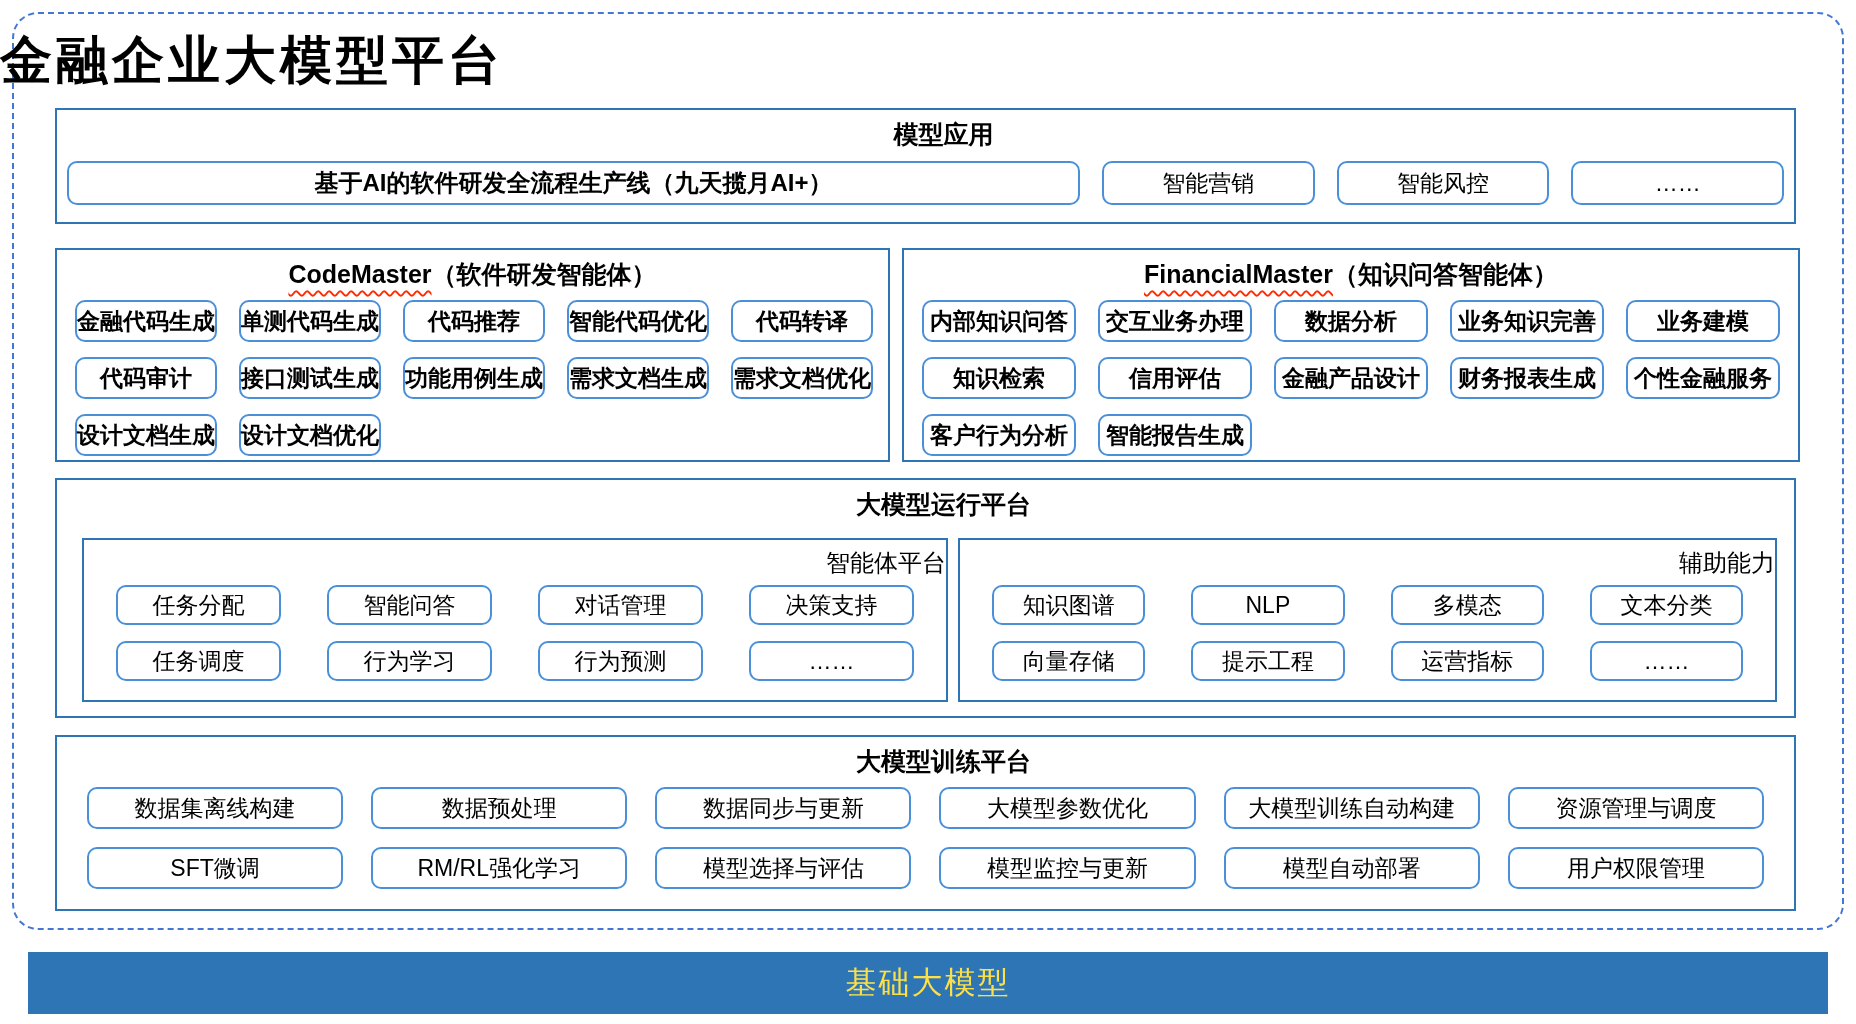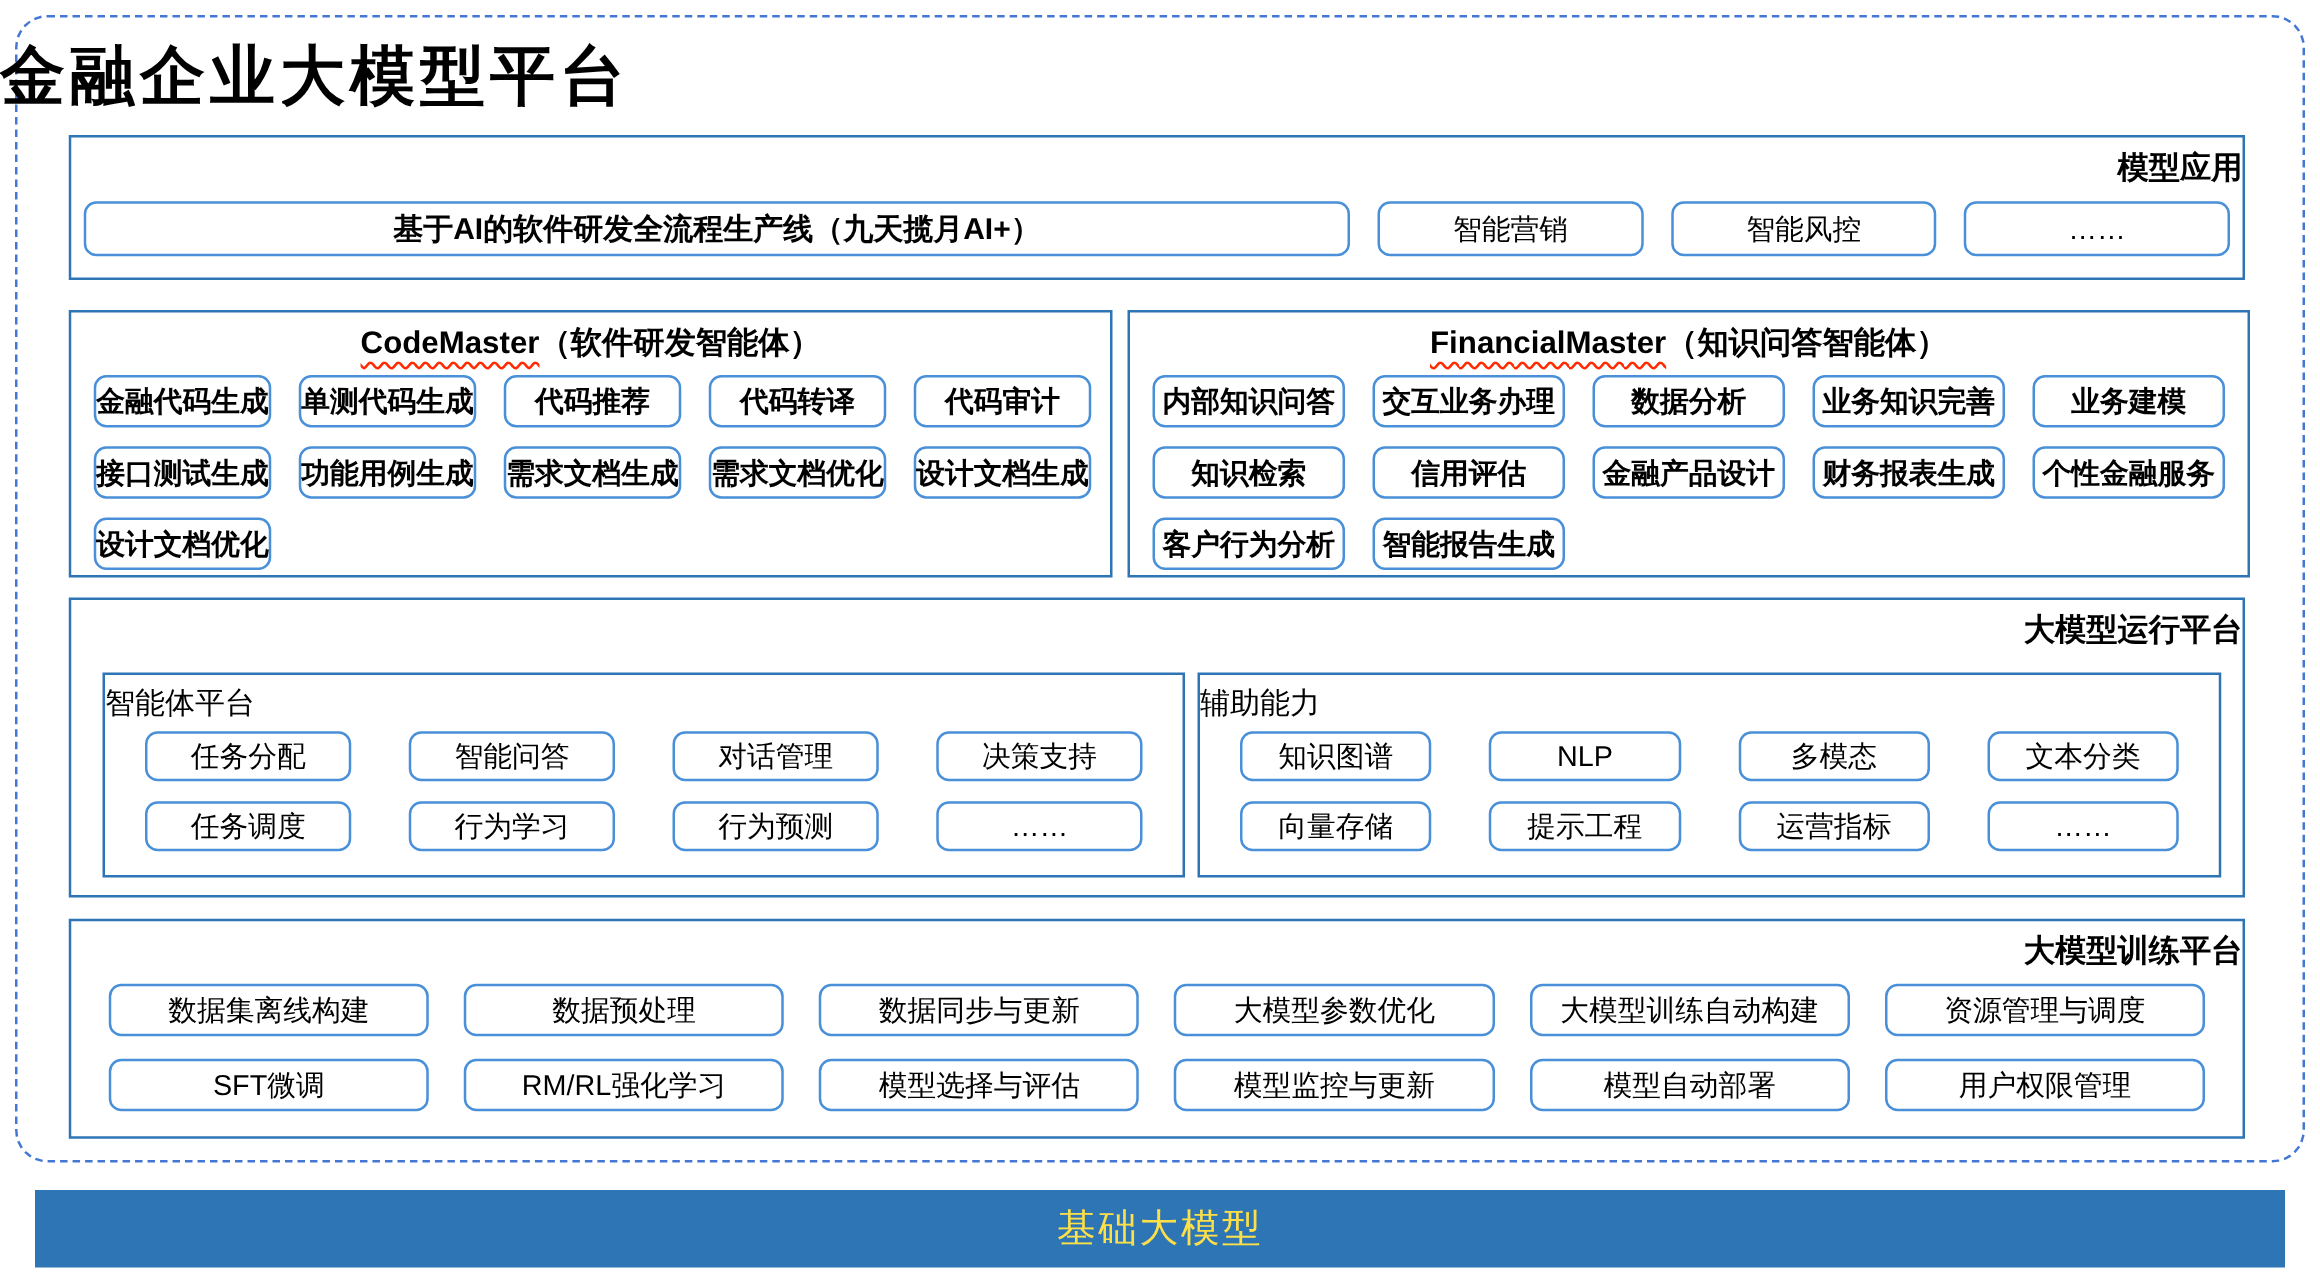--- a/index.html
+++ b/index.html
@@ -17,21 +17,21 @@
     position:absolute;left:0;top:26px;width:100%;text-align:left;
     font-family:"DejaVu Serif","Liberation Serif",serif;
     font-size:52px;font-weight:bold;letter-spacing:4px;
   }
   
   .section{
     position:absolute;left:55px;width:1741px;box-sizing:border-box;
     border:2px solid #2e75b6;background:#fff;
   }
   .section-header{
-    text-align:right;font-weight:bold;font-size:25px;margin-top:9px;line-height:30px;margin-left:36px;
+    text-align:center;font-weight:bold;font-size:25px;margin-top:9px;line-height:30px;margin-left:36px;
   }
   .panel-header{
     text-align:center;font-weight:bold;font-size:25px;line-height:36px;margin-top:6px;
     white-space:nowrap;
   }
   .panel-header .en{
     text-decoration-line:underline;text-decoration-style:wavy;
     text-decoration-color:#ff2a00;text-decoration-thickness:2px;
     text-underline-offset:7px;
   }
@@ -58,21 +58,21 @@
   }
   .agent-grid .item{font-weight:600;}
   
   #sec-run{top:478px;height:240px;}
   .sub-panel{
     position:absolute;top:58px;height:164px;box-sizing:border-box;
     border:2px solid #2e75b6;background:#fff;
   }
   #sub-agent{left:25px;width:866px;}
   #sub-aux{left:901px;width:819px;}
-  .sub-title{text-align:left;font-size:24px;line-height:28px;margin-top:9px;font-weight:400;}
+  .sub-title{text-align:right;font-size:24px;line-height:28px;margin-top:9px;font-weight:400;}
   .sub-grid{
     display:grid;grid-template-columns:repeat(4,1fr);
     grid-auto-rows:40px;gap:16px 46px;padding:8px 32px 0 32px;
   }
   
   #sec-train{top:735px;height:176px;}
   .train-grid{
     display:grid;grid-template-columns:repeat(6,1fr);
     grid-auto-rows:42px;gap:18px 28px;padding:11px 30px 0 30px;
   }
@@ -103,20 +103,21 @@
   </div>
 
   <div class="agent-panel" id="panel-code">
     <div class="panel-header">
       <span class="en">CodeMaster</span><span>（软件研发智能体）</span>
     </div>
     <div class="agent-grid">
       <div class="item">金融代码生成</div>
       <div class="item">单测代码生成</div>
       <div class="item">代码推荐</div>
+      <div class="item">智能代码优化</div>
       <div class="item">代码转译</div>
       <div class="item">代码审计</div>
       <div class="item">接口测试生成</div>
       <div class="item">功能用例生成</div>
       <div class="item">需求文档生成</div>
       <div class="item">需求文档优化</div>
       <div class="item">设计文档生成</div>
       <div class="item">设计文档优化</div>
     </div>
   </div>

